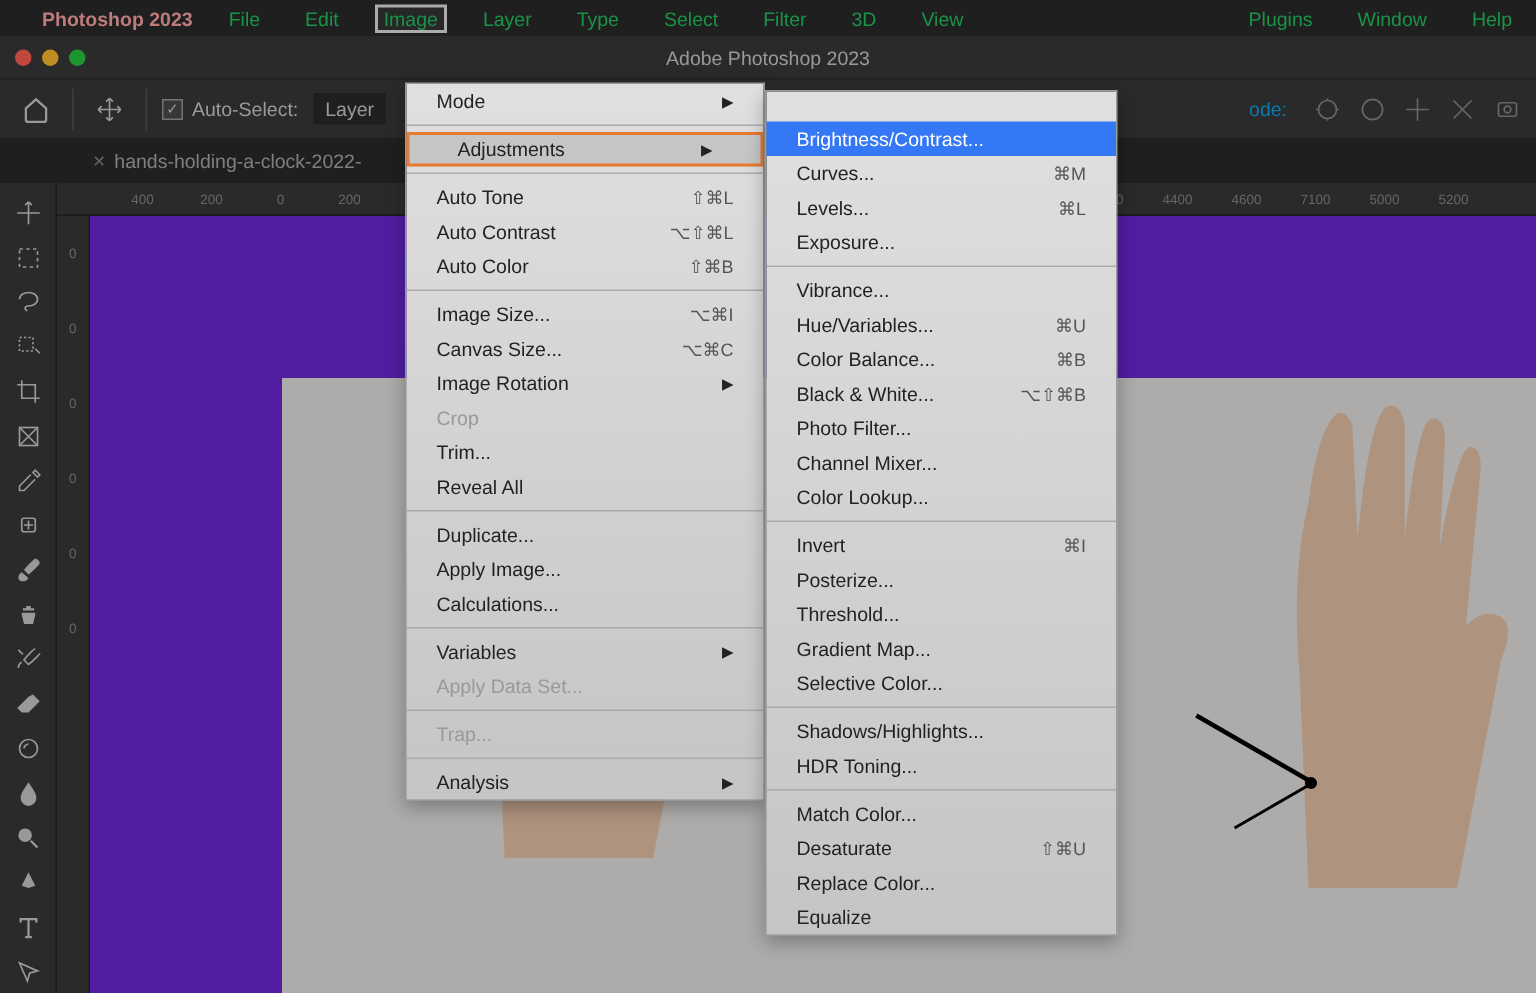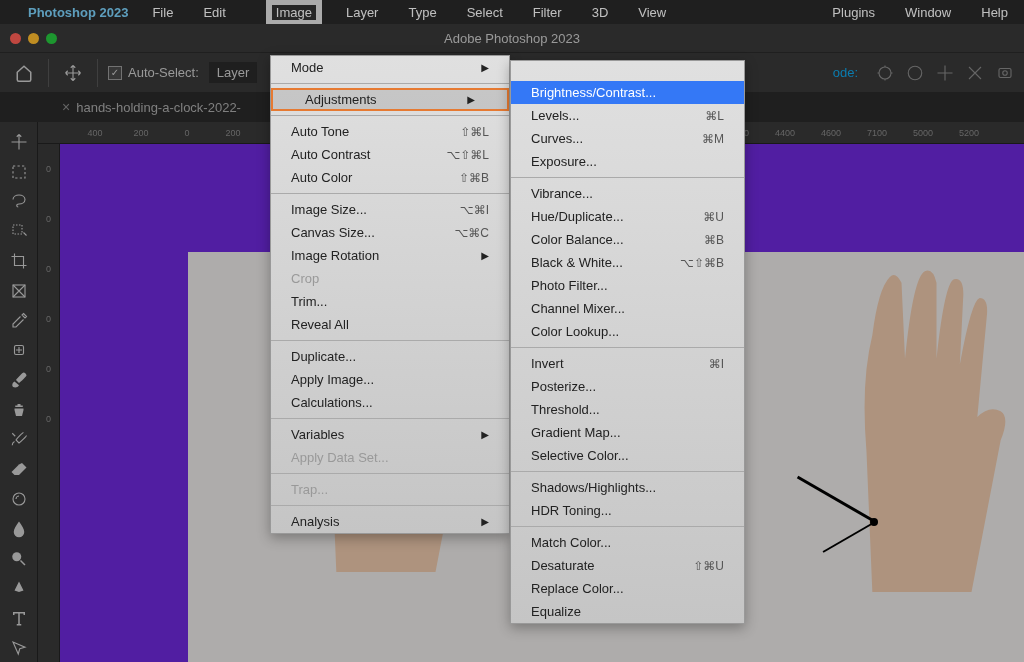--- a/index.html
+++ b/index.html
@@ -1,22 +1,22 @@
 <!DOCTYPE html>
 <html><head>
   <meta charset="utf-8">
   <style>
     * { margin: 0; padding: 0; box-sizing: border-box; font-family: -apple-system, BlinkMacSystemFont, "Segoe UI", sans-serif; }
     body { width: 1024px; height: 662px; background: #1e1e1e; color: #ccc; font-size: 13px; overflow: hidden; position: relative; }
     
     .menubar { height: 24px; background: #2a2a2a; display: flex; align-items: center; padding: 0 10px; gap: 18px; position: relative; }
     .apple-logo { color: #ddd; font-size: 14px; }
-    .app-name { font-weight: 600; color: #7dd3fc; }
-    .menu-item { color: #ffffff; cursor: default; padding: 2px 6px; }
-    .menu-item.highlighted { border: 6px solid #e5e5e5; padding: 0 4px; background: rgba(150,150,150,0.1); margin-left: 16px; }
+    .app-name { font-weight: 600; color: #fca5a5; }
+    .menu-item { color: #22c55e; cursor: default; padding: 2px 6px; }
+    .menu-item.highlighted { border: 2px solid #e5e5e5; padding: 0 4px; background: rgba(150,150,150,0.1); }
     .menubar-right { margin-left: auto; display: flex; gap: 18px; }
     
     .titlebar { height: 28px; background: #383838; display: flex; align-items: center; padding: 0 10px; position: relative; }
     .traffic-lights { display: flex; gap: 7px; }
     .traffic-light { width: 11px; height: 11px; border-radius: 50%; }
     .tl-red { background: #ff5f56; }
     .tl-yellow { background: #ffbd2e; }
     .tl-green { background: #27c93f; }
     .window-title { position: absolute; left: 50%; transform: translateX(-50%); color: #ccc; font-size: 13px; }
     
@@ -369,36 +369,36 @@
       <span>Analysis</span>
       <span class="submenu-arrow">▶</span>
     </div>
   </div>
 
 <div class="dropdown-menu adjustments-menu" id="adjustments-menu">
     <div class="menu-row selected">
       <span>Brightness/Contrast...</span>
     </div>
     <div class="menu-row">
+      <span>Curves...</span>
+      <span class="shortcut">⌘M</span>
+    </div>
+    <div class="menu-row">
       <span>Levels...</span>
       <span class="shortcut">⌘L</span>
     </div>
     <div class="menu-row">
-      <span>Curves...</span>
-      <span class="shortcut">⌘M</span>
-    </div>
-    <div class="menu-row">
       <span>Exposure...</span>
     </div>
     <div class="menu-sep"></div>
     <div class="menu-row">
       <span>Vibrance...</span>
     </div>
     <div class="menu-row">
-      <span>Hue/Duplicate...</span>
+      <span>Hue/Variables...</span>
       <span class="shortcut">⌘U</span>
     </div>
     <div class="menu-row">
       <span>Color Balance...</span>
       <span class="shortcut">⌘B</span>
     </div>
     <div class="menu-row">
       <span>Black &amp; White...</span>
       <span class="shortcut">⌥⇧⌘B</span>
     </div>

